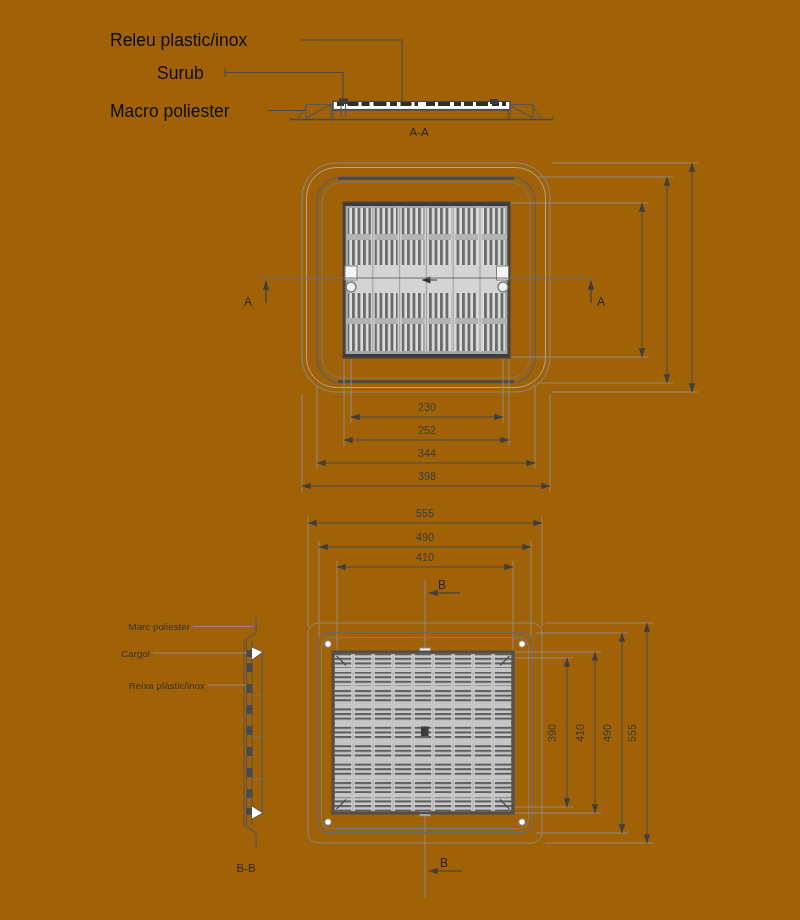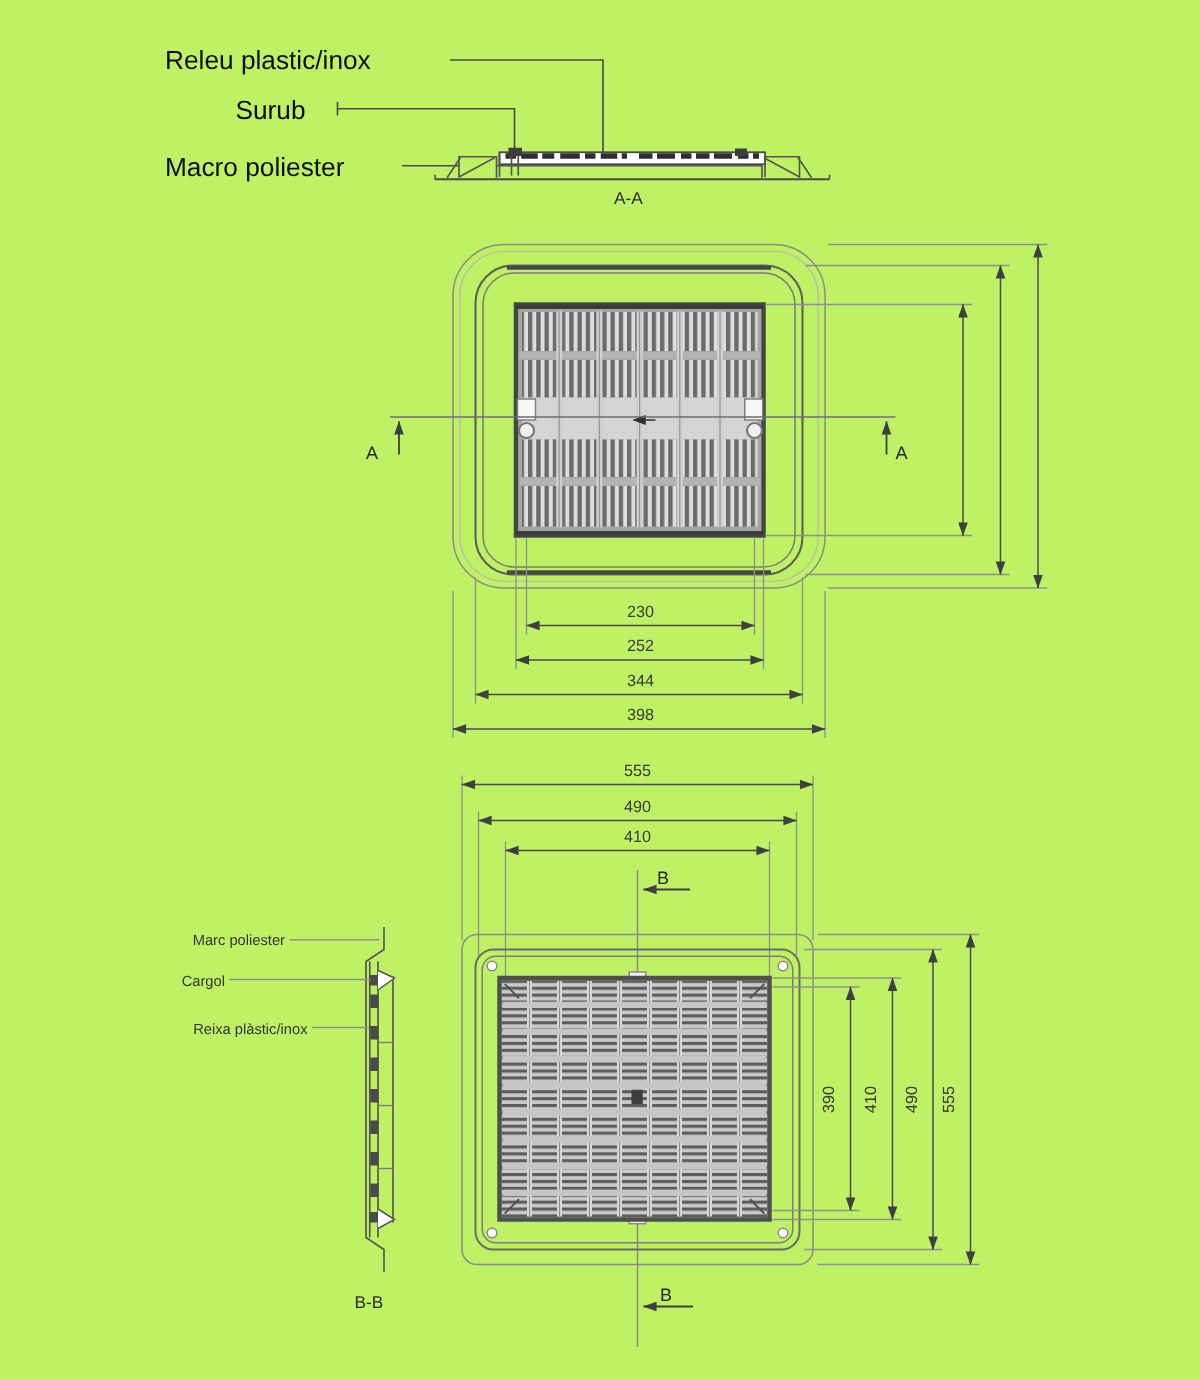--- a/index.html
+++ b/index.html
@@ -1,16 +1,16 @@
 <!DOCTYPE html>
 <html><head>
 <meta charset="utf-8">
 <style>
   html,body{margin:0;padding:0;background:#ffffff;}
-  .page{position:relative;width:800px;height:920px;background:#bef264;overflow:hidden;
+  .page{position:relative;width:800px;height:920px;background:#a16207;overflow:hidden;
         font-family:"Liberation Sans",sans-serif;}
   svg{display:block;}
   text{font-family:"Liberation Sans",sans-serif;}
   .callout-big{font-size:17.5px;fill:#0d0d0d;}
   .callout-sm{font-size:9.8px;fill:#333;}
   .dimtxt{font-size:10.8px;fill:#3a3a3a;text-anchor:middle;}
   .secmark{font-size:12px;fill:#262626;}
   .seclabel{font-size:11.5px;fill:#2a2a2a;text-anchor:middle;}
   .ln{stroke:#555;stroke-width:1.1;fill:none;}
   .ln2{stroke:#4a4a4a;stroke-width:1.3;fill:none;}

